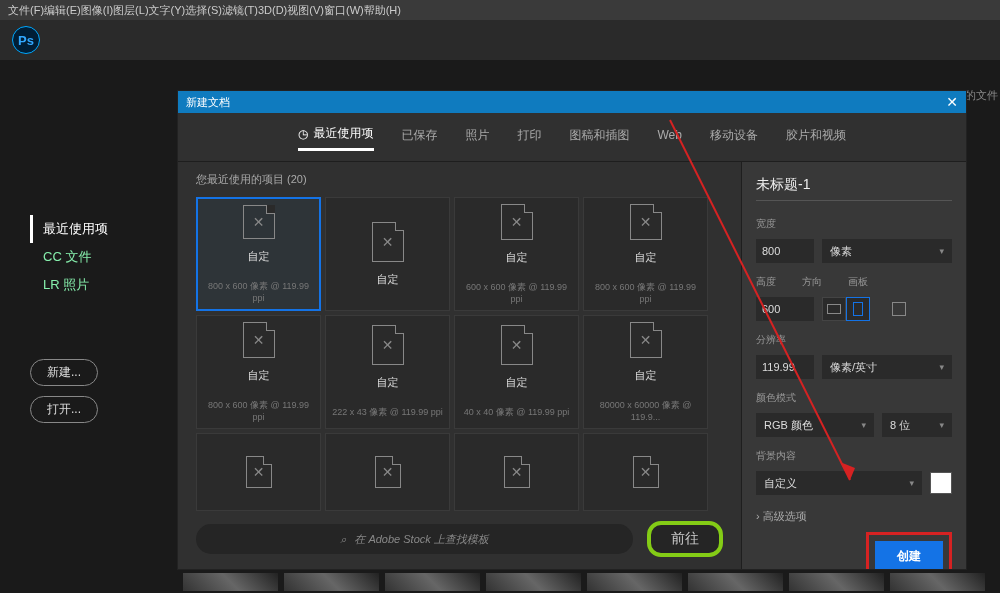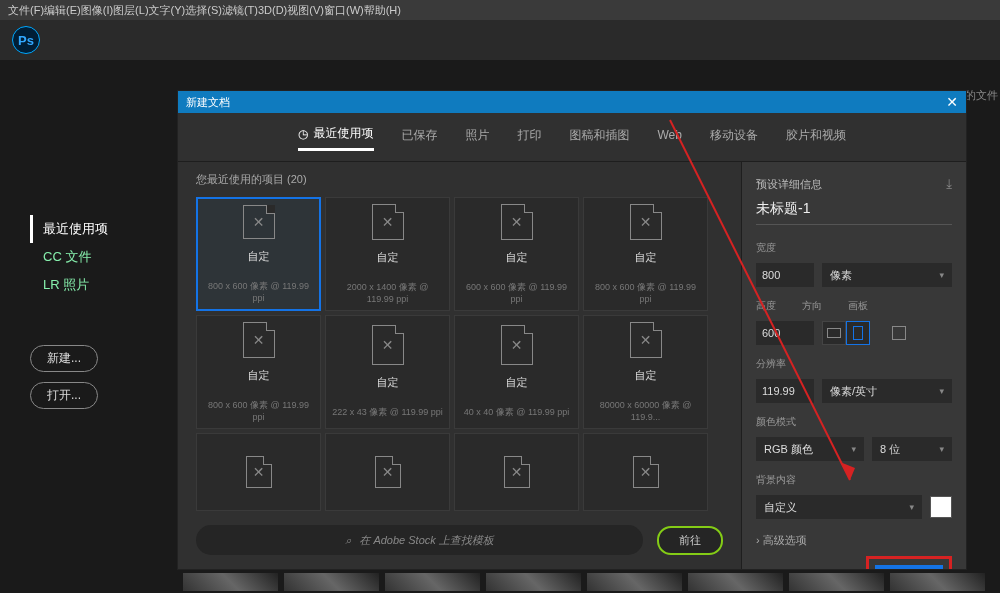--- a/index.html
+++ b/index.html
@@ -8,21 +8,21 @@
 .menubar { background: #3a3a3a; height: 20px; display: flex; align-items: center; font-size: 11px; padding-left: 8px; color: #ccc; }
 .menubar span { cursor: default; }
 
 .appbar { background: #2a2a2a; height: 40px; display: flex; align-items: center; padding-left: 12px; }
 .ps-logo { width: 28px; height: 28px; background: #001e36; border: 1px solid #00a8ff; display: flex; align-items: center; justify-content: center; color: #31a8ff; font-weight: bold; font-size: 13px; border-radius: 14px; }
 
 .main-bg { position: absolute; top: 60px; left: 0; right: 0; bottom: 0; background: #1a1a1a; }
 .start-sidebar { position: absolute; left: 30px; top: 155px; width: 140px; }
 .start-sidebar-item { font-size: 13px; color: #86efac; padding: 5px 0 5px 10px; border-left: 3px solid transparent; cursor: default; }
 .start-sidebar-item.active { color: #fff; border-left-color: #fff; font-weight: 500; }
-.start-btns { margin-top: 46px; display: flex; flex-direction: column; gap: 10px; }
+.start-btns { margin-top: 60px; display: flex; flex-direction: column; gap: 10px; }
 .pill-btn { border: 1px solid #888; border-radius: 14px; padding: 4px 16px; font-size: 12px; color: #ddd; background: transparent; width: fit-content; cursor: pointer; }
 
 .dialog { position: absolute; left: 177px; top: 90px; width: 790px; height: 480px; background: #303030; border: 1px solid #222; display: flex; flex-direction: column; }
 .titlebar { background: #0f7bbf; color: #fff; height: 22px; display: flex; align-items: center; justify-content: space-between; padding: 0 8px; font-size: 11px; }
 .close-x { font-size: 14px; cursor: pointer; }
 
 .tabs { display: flex; justify-content: center; gap: 28px; padding: 12px 0 10px; border-bottom: 1px solid #1e1e1e; font-size: 12px; color: #aaa; }
 .tab { padding-bottom: 6px; cursor: pointer; display: flex; align-items: center; gap: 5px; }
 .tab.active { color: #fff; border-bottom: 3px solid #fff; }
 
@@ -36,31 +36,31 @@
 .preset-card.small { height: 78px; }
 .doc-icon { width: 32px; height: 40px; border: 1px solid #888; position: relative; margin-bottom: 10px; }
 .doc-icon::before { content: ""; position: absolute; top: -1px; right: -1px; width: 8px; height: 8px; background: #2a2a2a; border-left: 1px solid #888; border-bottom: 1px solid #888; }
 .doc-icon::after { content: "✕"; position: absolute; top: 50%; left: 50%; transform: translate(-50%, -50%) rotate(0deg); color: #888; font-size: 14px; }
 .preset-card.small .doc-icon { width: 26px; height: 32px; margin-bottom: 0; }
 .preset-name { font-size: 11px; color: #ddd; }
 .preset-sub { font-size: 9px; color: #777; margin-top: 16px; text-align: center; }
 
 .search-row { margin-top: auto; display: flex; align-items: center; gap: 14px; padding: 10px 0 4px; }
 .search-box { flex: 1; background: #252525; border-radius: 16px; height: 30px; display: flex; align-items: center; justify-content: center; gap: 8px; color: #888; font-size: 11px; font-style: italic; }
-.go-btn { background: #252525; border: 2px solid #84cc16; border-radius: 14px; padding: 5px 20px; font-size: 11px; color: #ccc; cursor: pointer; }
+.go-btn { background: #252525; border: 4px solid #84cc16; border-radius: 14px; padding: 5px 20px; font-size: 14px; color: #ccc; cursor: pointer; }
 
 .detail-panel { width: 225px; background: #383838; border-left: 1px solid #1e1e1e; padding: 14px; font-size: 11px; color: #bbb; display: flex; flex-direction: column; gap: 8px; position: relative; }
 .detail-title-row { display: flex; justify-content: space-between; align-items: center; }
 .doc-name { font-size: 14px; color: #eee; border-bottom: 1px solid #555; padding-bottom: 6px; margin-bottom: 4px; }
 .save-icon { color: #888; font-size: 13px; cursor: pointer; }
 .field-label { font-size: 10px; color: #999; margin-top: 4px; }
 .field-row { display: flex; gap: 8px; align-items: center; }
 .num-input { background: #2a2a2a; border: none; color: #ddd; width: 58px; height: 24px; padding: 0 6px; font-size: 11px; }
 .select-box { background: #2a2a2a; border: none; color: #ddd; height: 24px; flex: 1; display: flex; align-items: center; justify-content: space-between; padding: 0 8px; font-size: 11px; cursor: pointer; }
-.select-box.small { width: 80px; flex: none; }
+.select-box.small { width: 70px; flex: none; }
 .chev { color: #888; font-size: 9px; }
 .orient-group { display: flex; gap: 0; }
 .orient-btn { width: 24px; height: 24px; background: #2a2a2a; border: 1px solid #444; display: flex; align-items: center; justify-content: center; cursor: pointer; }
 .orient-btn.active { border-color: #1473e6; }
 .orient-glyph-p { width: 10px; height: 14px; border: 1px solid #1473e6; }
 .orient-glyph-l { width: 14px; height: 10px; border: 1px solid #888; }
 .artboard-cb { width: 14px; height: 14px; border: 1px solid #888; cursor: pointer; }
 .color-swatch { width: 22px; height: 22px; background: #fff; border: 1px solid #555; cursor: pointer; }
 .advanced { color: #aaa; margin-top: 6px; cursor: pointer; }
 
@@ -131,21 +131,20 @@
       <div class="presets-title">您最近使用的项目  (20)</div>
       <div class="presets-grid">
         <div class="preset-card selected">
             <div class="doc-icon"></div>
             <div class="preset-name">自定</div>
             <div class="preset-sub">800 x 600 像素 @ 119.99 ppi</div>
           </div>
         <div class="preset-card">
             <div class="doc-icon"></div>
             <div class="preset-name">自定</div>
-            <div class="preset-sub">2000 x 1400 像素 @ 119.99 ppi</div>
           </div>
         <div class="preset-card">
             <div class="doc-icon"></div>
             <div class="preset-name">自定</div>
             <div class="preset-sub">600 x 600 像素 @ 119.99 ppi</div>
           </div>
         <div class="preset-card">
             <div class="doc-icon"></div>
             <div class="preset-name">自定</div>
             <div class="preset-sub">800 x 600 像素 @ 119.99 ppi</div>
@@ -186,24 +185,20 @@
       <div class="search-row">
         <div class="search-box">
           <span>⌕</span>
           <span>在 Adobe Stock 上查找模板</span>
         </div>
         <button class="go-btn">前往</button>
       </div>
     </div>
 
     <div class="detail-panel">
-      <div class="detail-title-row">
-        <span>预设详细信息</span>
-        <span class="save-icon">⤓</span>
-      </div>
       <div class="doc-name">未标题-1</div>
 
       <div class="field-label">宽度</div>
       <div class="field-row">
         <input class="num-input" value="800" style="">
         <div class="select-box">
             <span>像素</span>
             <span class="chev">▾</span>
           </div>
       </div>

